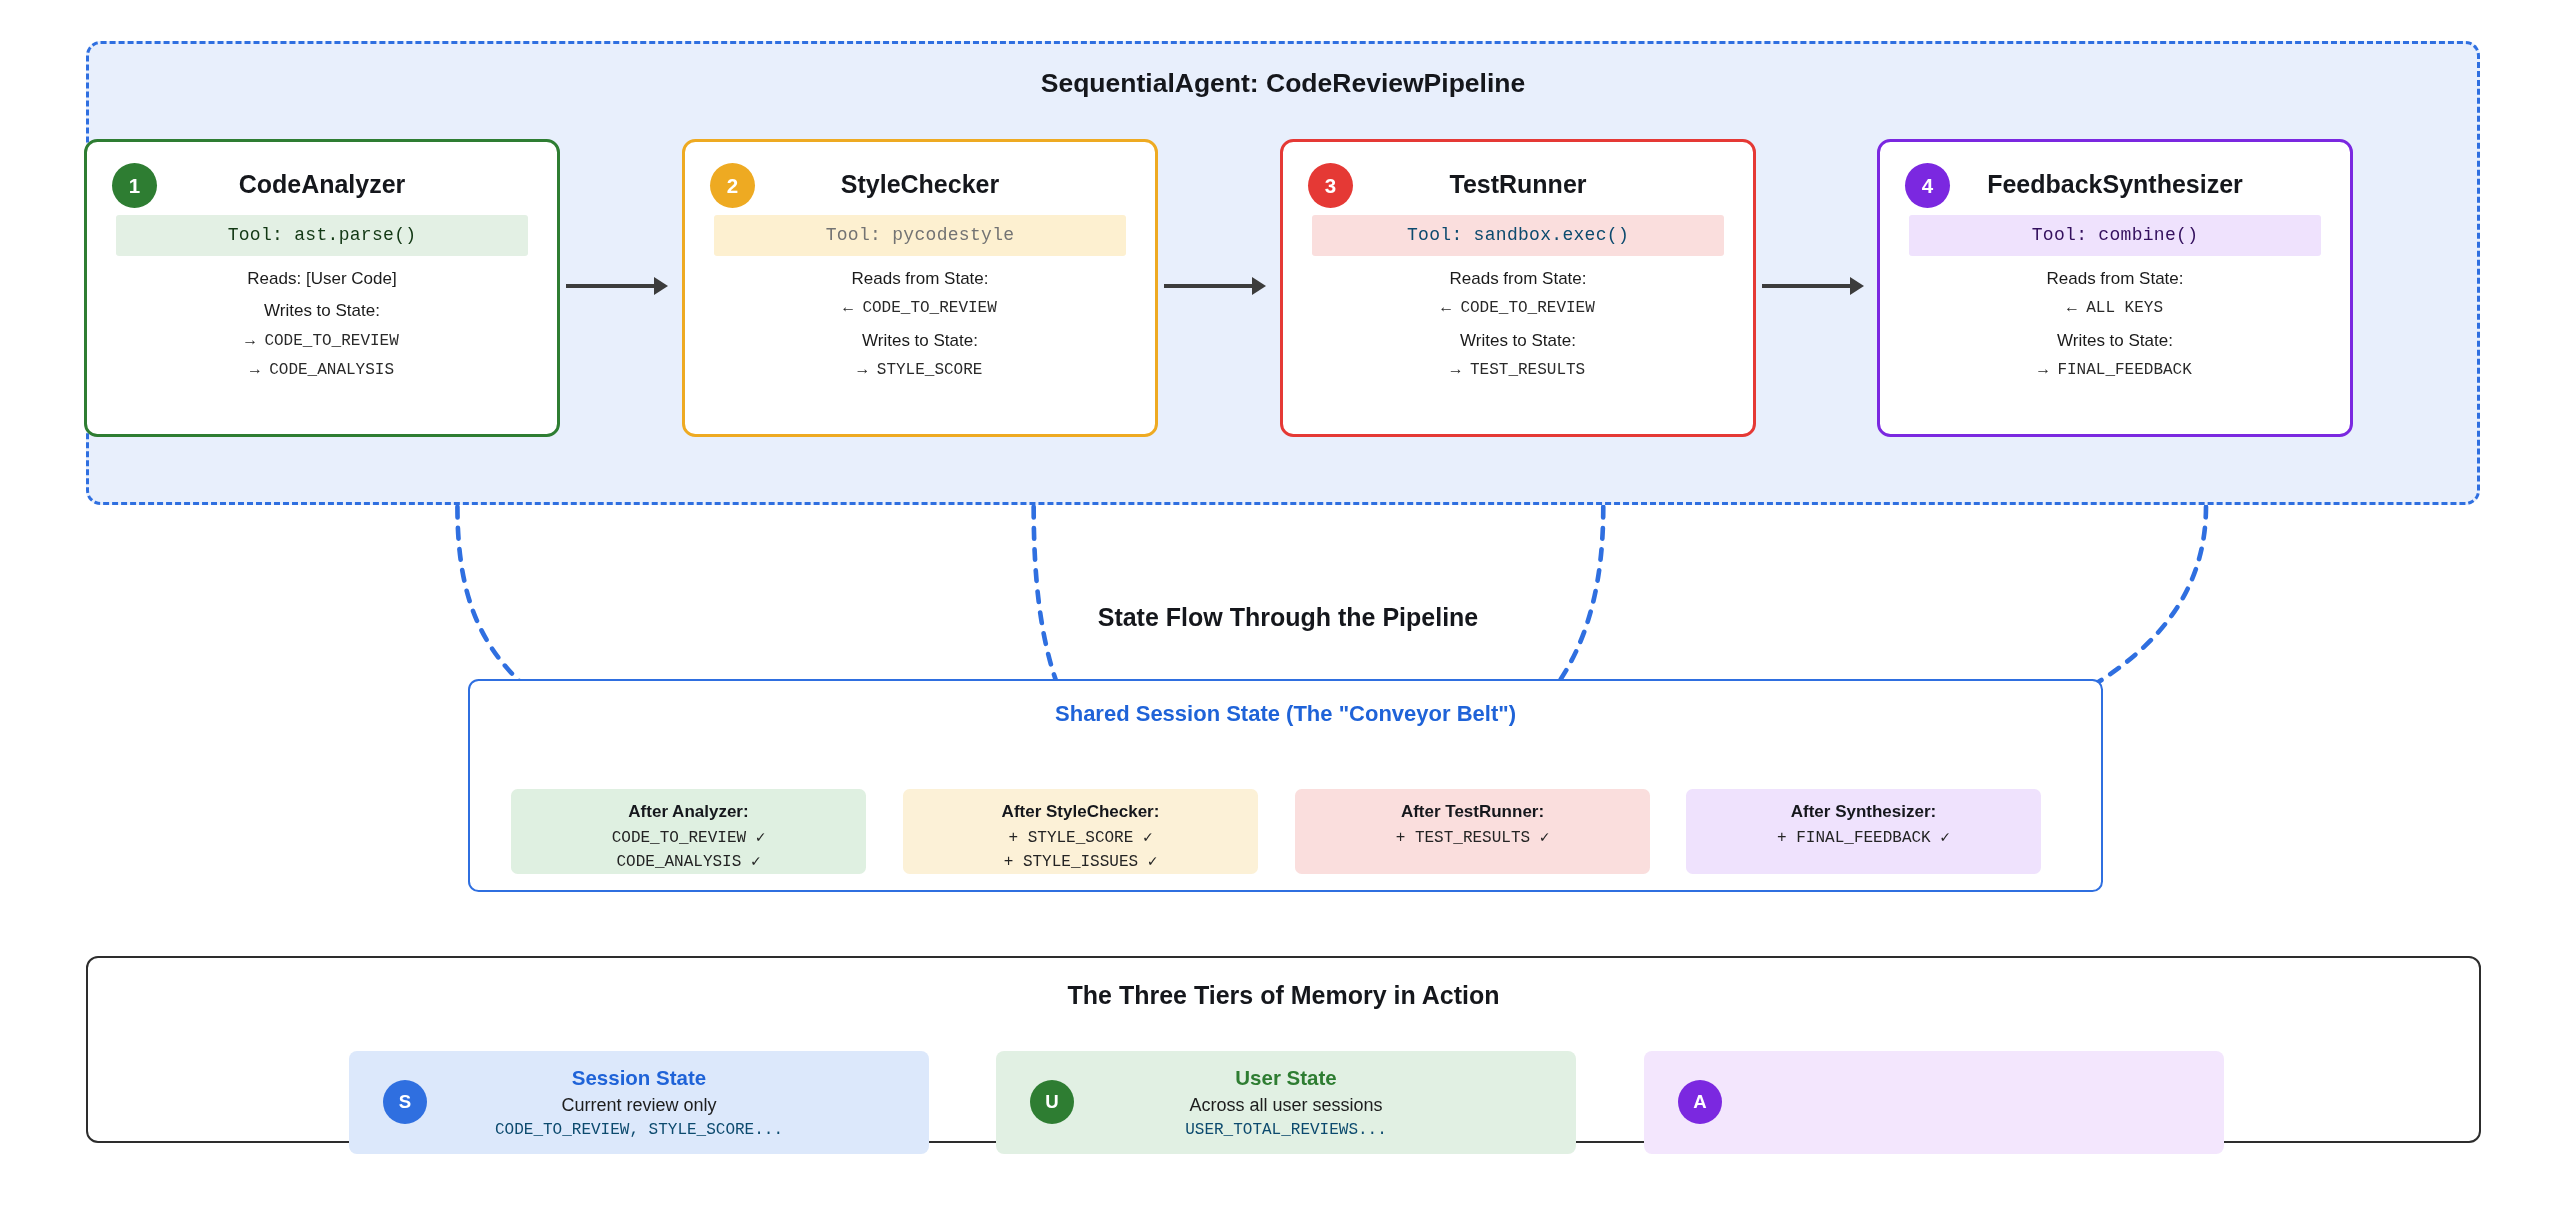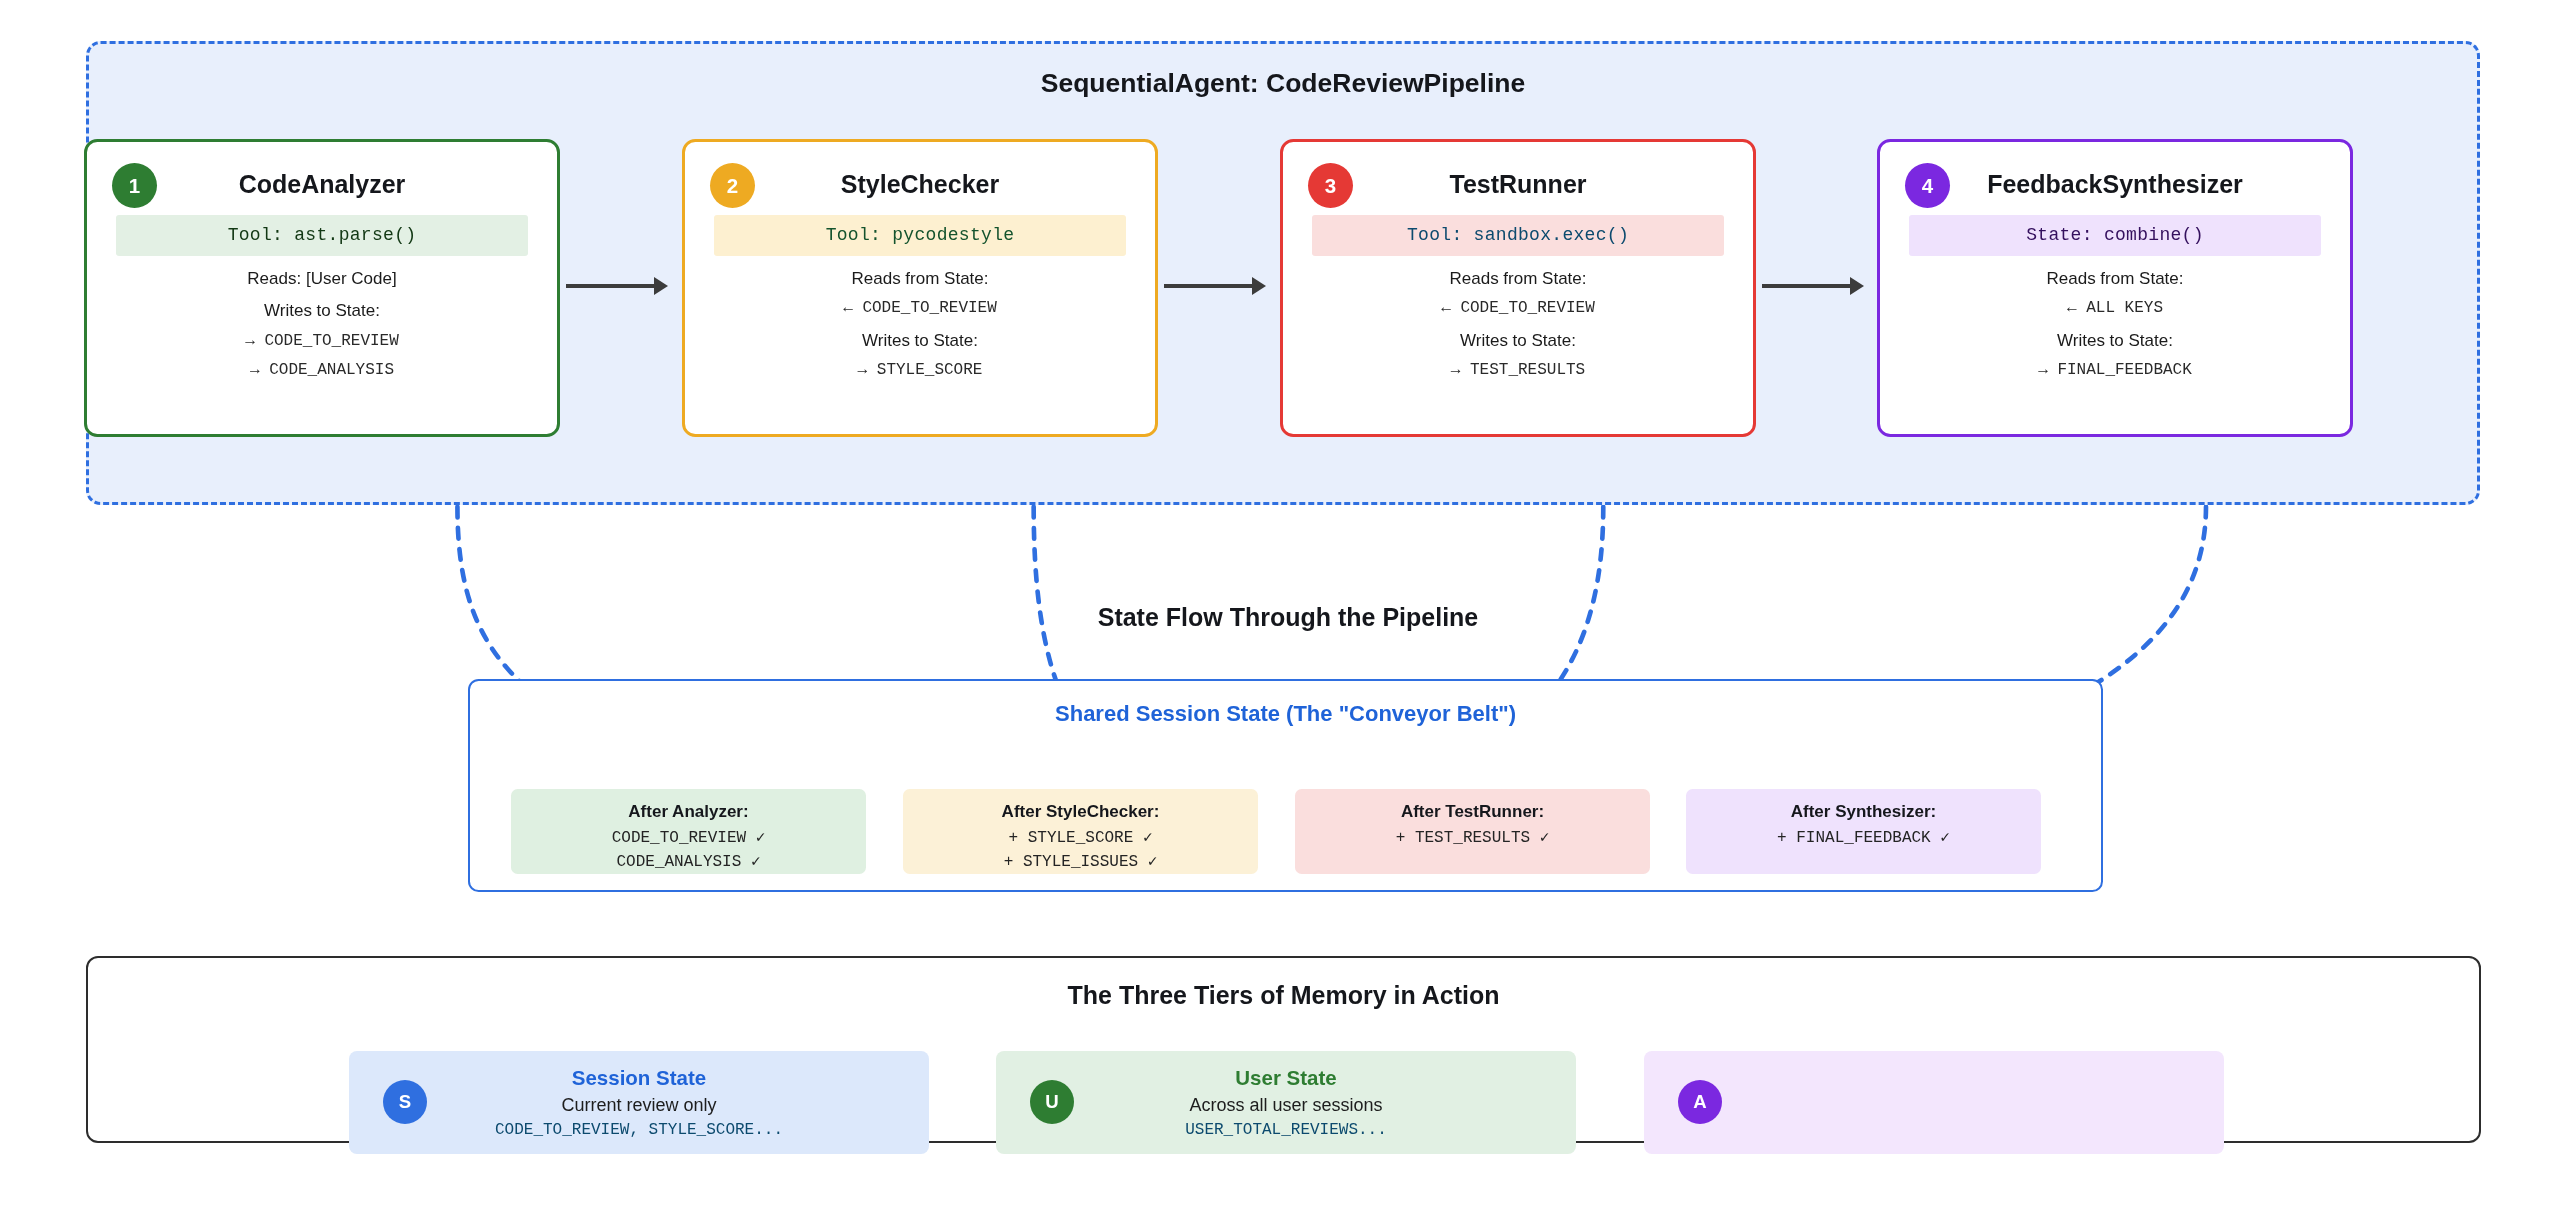--- a/index.html
+++ b/index.html
@@ -99,21 +99,21 @@
     margin: 2.7px 29px 0 29px;
     height: 41px;
     border-radius: 3px;
     display: flex;
     align-items: center;
     justify-content: center;
     font-size: 18px;
     letter-spacing: 0.3px;
   }
   .c0 .agent-tool { background: #e3f0e4; color: #123814; }
-  .c1 .agent-tool { background: #fdf0d0; color: #14532d; }
+  .c1 .agent-tool { background: #fdf0d0; color: #737373; }
   .c2 .agent-tool { background: #fadedd; color: #0c4a6e; }
   .c3 .agent-tool { background: #efe2fd; color: #34105e; }
 
   .agent-sec {
     margin-top: 12px;
     text-align: center;
     font-size: 17px;
     color: #1b1b1b;
     line-height: 1.28;
   }
@@ -355,21 +355,21 @@
       <span class="lbl">Writes to State:</span>
       <span class="kv">→ TEST_RESULTS</span>
     </div>
   </div>
 
   <div class="agent-card c3">
     <div class="agent-head">
       <div class="agent-badge">4</div>
       <div class="agent-name">FeedbackSynthesizer</div>
     </div>
-    <div class="agent-tool mono">State: combine()</div>
+    <div class="agent-tool mono">Tool: combine()</div>
     <div class="agent-sec">
       <span class="lbl">Reads from State:</span>
       <span class="kv">← ALL KEYS</span>
     </div>
     <div class="agent-sec tight">
       <span class="lbl">Writes to State:</span>
       <span class="kv">→ FINAL_FEEDBACK</span>
     </div>
   </div>
 

